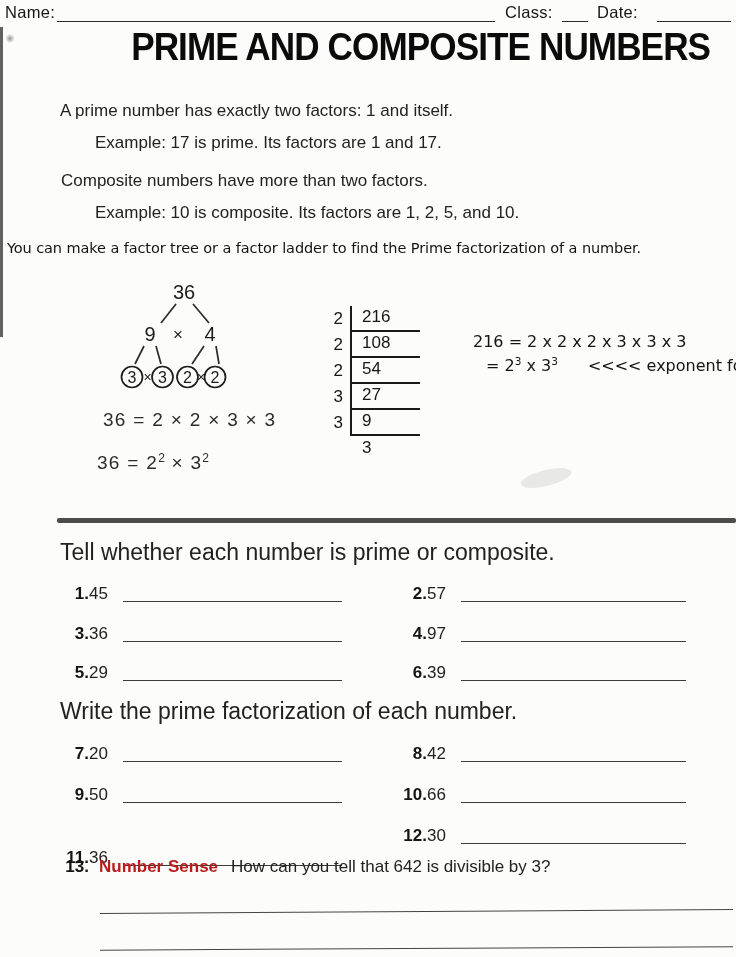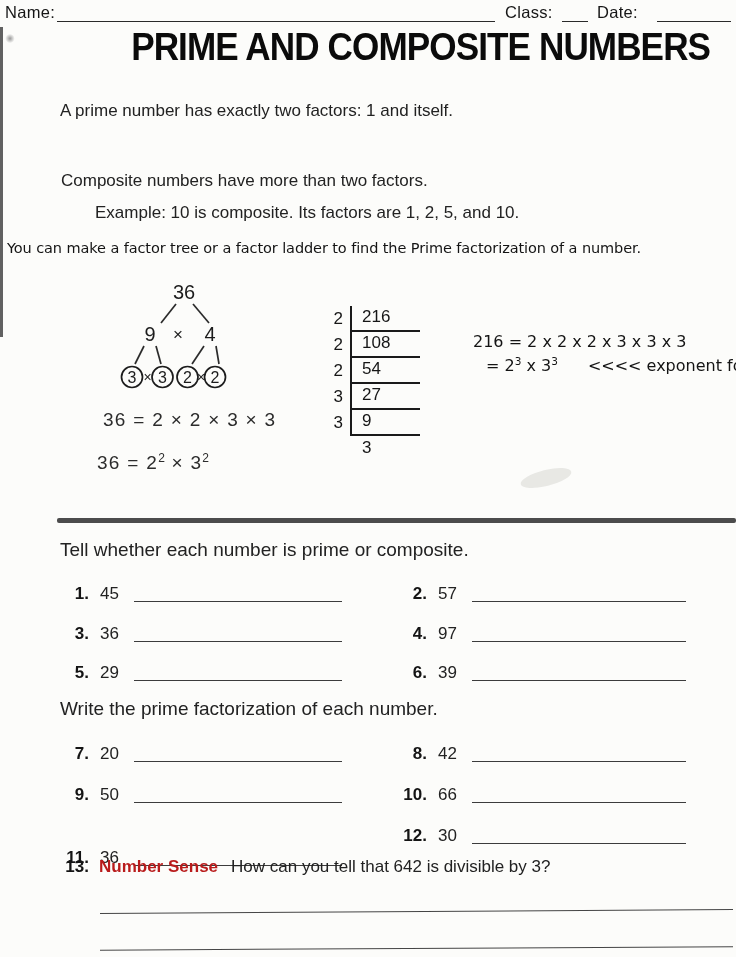--- a/index.html
+++ b/index.html
@@ -40,28 +40,28 @@
   .lval{width:58px;border-left:2.5px solid #1a1a1a;border-bottom:2px solid #1a1a1a;padding:1px 0 3px 10px;}
   .lresult{margin-left:40px;padding-top:2px;}
 
   .ladder-eq{font-family:"DejaVu Sans",sans-serif;font-size:16px;color:#141414;white-space:pre;}
   .ladder-eq sup{font-size:10.5px;}
   .exp-note{margin-left:30px;}
 
   
   .divider{left:57px;top:518px;width:679px;height:5px;background:#4c4c4c;border-radius:2px;}
 
-  .instr{font-size:19px;color:#222;}
+  .instr{font-size:23px;color:#222;}
 
   
   .prob{position:absolute;display:flex;align-items:flex-end;height:24px;font-size:17px;}
   .col-l{left:60px;width:282px;}
   .col-r{left:398px;width:288px;}
   .pnum{min-width:29px;text-align:right;font-weight:bold;color:#141414;}
-  .pval{margin-left:11px;color:#222;}
+  .pval{color:#222;}
   .pline{flex:1;margin-left:15px;margin-bottom:2px;border-bottom:1.6px solid #3c3c3c;}
 
   .q13{left:60px;top:857px;display:flex;align-items:baseline;font-size:17px;}
   .q13 .pnum{min-width:29px;}
   .q13-label{font-weight:bold;margin-left:10px;color:#b91c1c;}
   .q13-text{margin-left:13px;color:#222;}
   .ansline{border-bottom:1.6px solid #454545;height:0;}
 
   
   .edge-line{left:0;top:27px;width:2.5px;height:310px;background:#2e2e2e;opacity:.75;}
@@ -82,20 +82,21 @@
   <div class="abs hdr-label" style="left:5px;top:3px;">Name:</div>
   <div class="abs hline" style="left:57px;top:21px;width:438px;"></div>
   <div class="abs hdr-label" style="left:505px;top:3px;">Class:</div>
   <div class="abs hline" style="left:562px;top:21px;width:26px;"></div>
   <div class="abs hdr-label" style="left:597px;top:3px;">Date:</div>
   <div class="abs hline" style="left:657px;top:21px;width:74px;"></div>
 
   <div class="abs title"><span>PRIME AND COMPOSITE NUMBERS</span></div>
 
   <div class="abs def" style="left:60px;top:101px;">A prime number has exactly two factors: 1 and itself.</div>
+  <div class="abs def" style="left:95px;top:133px;">Example: 17 is prime. Its factors are 1 and 17.</div>
   <div class="abs def" style="left:61px;top:171px;">Composite numbers have more than two factors.</div>
   <div class="abs def" style="left:95px;top:203px;">Example: 10 is composite. Its factors are 1, 2, 5, and 10.</div>
 
   <div class="abs comic" style="left:7px;top:240px;">You can make a factor tree or a factor ladder to find the Prime factorization of a number.</div>
 
   <svg class="abs tree" style="left:90px;top:276px;" width="150" height="120" viewBox="0 0 150 120">
     <text x="94" y="23" font-size="20" text-anchor="middle">36</text>
     <line x1="86" y1="28" x2="71" y2="47"></line>
     <line x1="103" y1="28" x2="119" y2="47"></line>
     <text x="60" y="65" font-size="20" text-anchor="middle">9</text>

